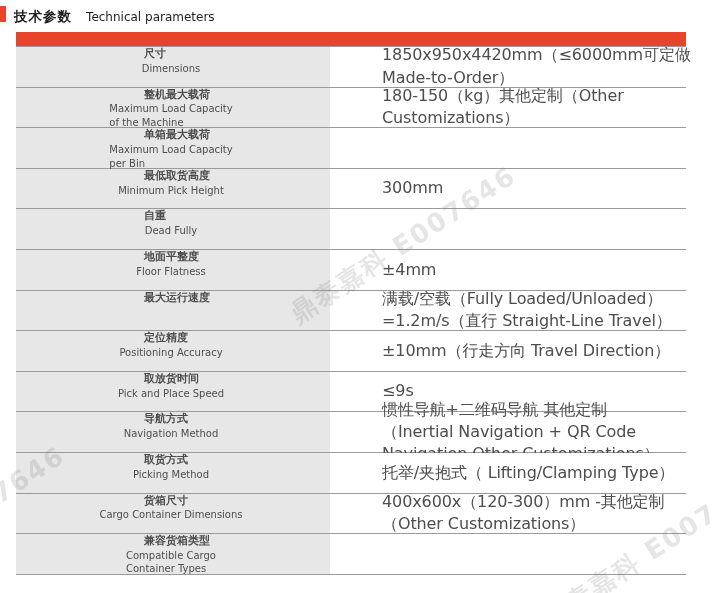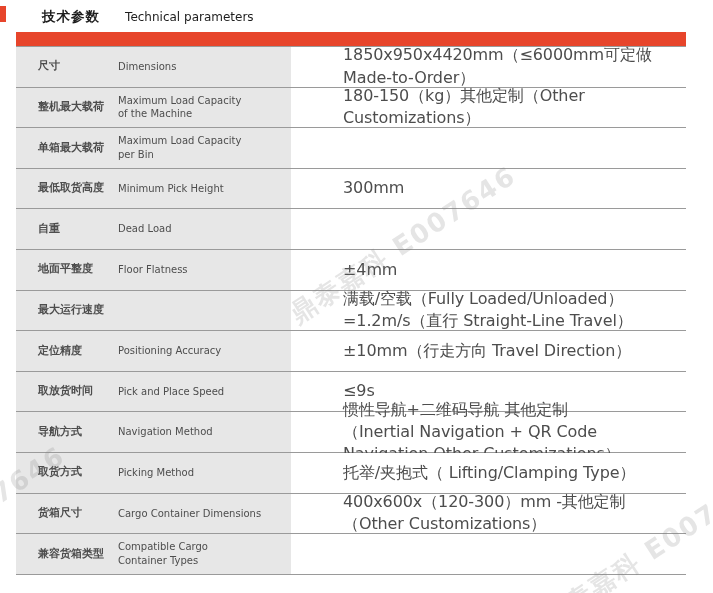--- a/index.html
+++ b/index.html
@@ -14,36 +14,36 @@
   .page{
     position:relative;width:713px;height:593px;background:#ffffff;overflow:hidden;
   }
   .title-accent{
     position:absolute;left:0;top:6px;width:6px;height:16px;background:var(--accent-red);
   }
   .page-title{
     position:absolute;left:14px;top:6px;white-space:nowrap;
   }
   .page-title .zh{
-    font-size:13.5px;font-weight:bold;color:#1d1d1d;letter-spacing:1px;margin-left:28px;
+    font-size:13.5px;font-weight:bold;color:#1d1d1d;letter-spacing:1px;
   }
   .page-title .en{
-    font-size:12px;font-weight:normal;color:#1d1d1d;margin-left:20px;
+    font-size:12px;font-weight:normal;color:#1d1d1d;margin-left:9px;
   }
   .red-bar{
     position:absolute;left:16px;top:32px;width:670px;height:14px;background:var(--accent-red);
   }
   .spec-table{
     position:absolute;left:16px;top:46px;width:670px;border-top:1px solid var(--row-line);
   }
   .spec-row{
     display:flex;height:40.6px;border-bottom:1px solid var(--row-line);
   }
   .label-zone{
-    width:275px;background:var(--label-bg);display:flex;align-items:center;flex-shrink:0;
+    width:314px;background:var(--label-bg);display:flex;align-items:center;flex-shrink:0;flex-direction:column;
   }
   .cell-zh{
     width:102px;padding-left:22px;flex-shrink:0;
     font-size:11px;font-weight:bold;color:var(--text);line-height:1.35;
   }
   .cell-en{
     flex:1;padding-right:4px;
     font-size:10px;color:var(--text);line-height:1.35;white-space:pre-line;
   }
   .value-zone{
@@ -113,21 +113,21 @@
       <div class="cell-en">Minimum Pick Height</div>
     </div>
     <div class="value-zone">
       <div class="cell-value">300mm</div>
     </div>
   </div>
 
   <div class="spec-row">
     <div class="label-zone">
       <div class="cell-zh">自重</div>
-      <div class="cell-en">Dead Load</div>
+      <div class="cell-en">Dead Fully</div>
     </div>
   </div>
 
   <div class="spec-row">
     <div class="label-zone">
       <div class="cell-zh">地面平整度</div>
       <div class="cell-en">Floor Flatness</div>
     </div>
     <div class="value-zone">
       <div class="cell-value">±4mm</div>

